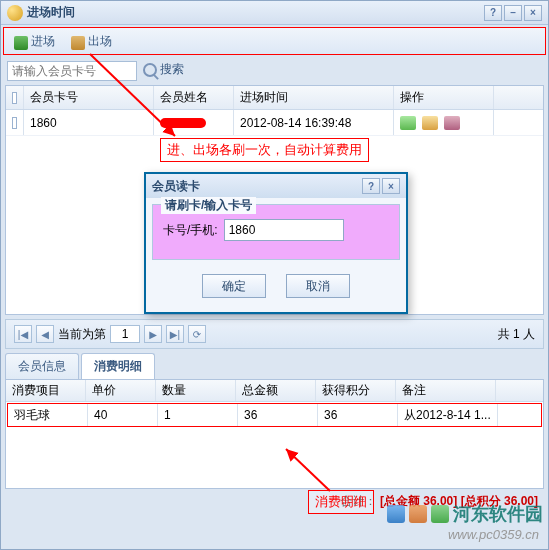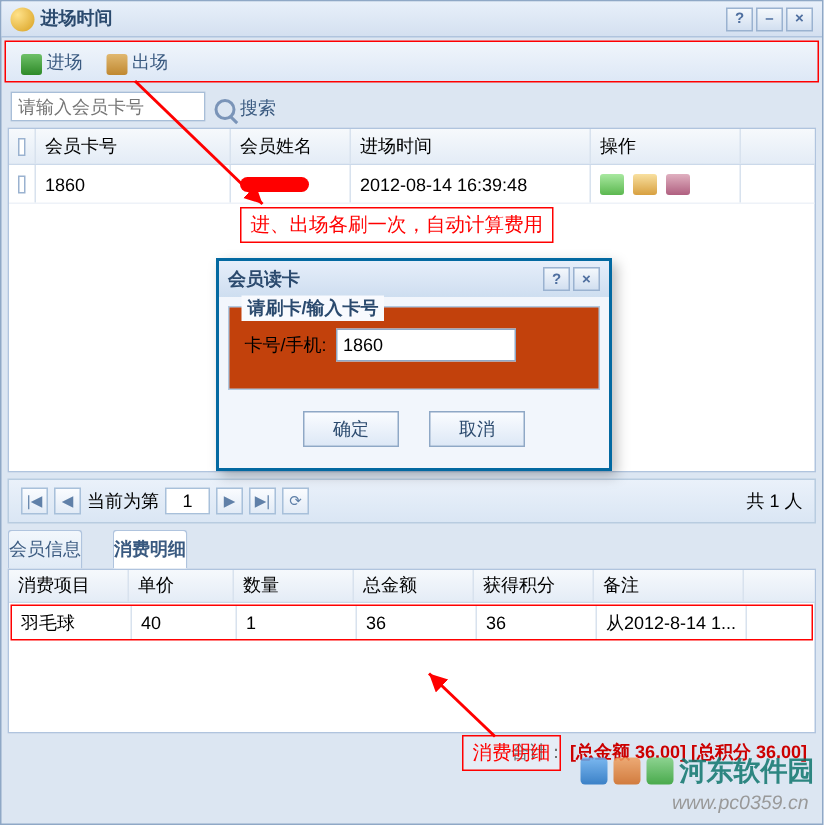--- a/index.html
+++ b/index.html
@@ -5,21 +5,21 @@
 *{box-sizing:border-box;margin:0;padding:0;font-family:"Microsoft YaHei",SimSun,Arial,sans-serif;font-size:12px}
 body{background:#c8d4e2;width:549px;height:550px;overflow:hidden;position:relative}
 .window{border:1px solid #8fa8c6;background:#dce6f2}
 .titlebar{height:24px;background:linear-gradient(#e8f0fa,#d4e0f0);display:flex;align-items:center;padding:0 6px;color:#2b4a6e;font-weight:bold;border-bottom:1px solid #b0c4de}
 .titlebar .icon{width:16px;height:16px;border-radius:50%;background:radial-gradient(circle at 30% 30%,#ffe28a,#d8a020);margin-right:4px}
 .winbtns{margin-left:auto;display:flex;gap:2px}
 .winbtn{width:18px;height:16px;background:linear-gradient(#f4f8fc,#d2dff0);border:1px solid #9ab2d0;display:flex;align-items:center;justify-content:center;color:#5070a0;font-size:10px;cursor:pointer}
 .toolbar{height:28px;background:linear-gradient(#f0f5fb,#dde8f6);border:1px solid red;display:flex;align-items:center;gap:8px;padding:0 6px;margin:2px}
 .tbtn{display:flex;align-items:flex-end;gap:3px;color:#3a5a80;cursor:pointer;padding:2px 4px}
 .tbtn .ticon{width:14px;height:14px;background:linear-gradient(#6ec068,#2e8a28);border-radius:2px}
-.searchrow{display:flex;align-items:flex-end;padding:4px 6px;gap:6px}
+.searchrow{display:flex;align-items:flex-start;padding:4px 6px;gap:6px}
 .searchrow input{width:130px;height:20px;border:1px solid #a8bed8;padding:0 4px;color:#999;background:#fff}
 .searchbtn{display:flex;align-items:center;gap:3px;color:#3a5a80;cursor:pointer}
 .magglass{width:14px;height:14px;border:2px solid #7a94b8;border-radius:50%;position:relative}
 .magglass:after{content:"";position:absolute;width:6px;height:2px;background:#7a94b8;bottom:-3px;right:-4px;transform:rotate(45deg)}
 .grid{background:#fff;border:1px solid #b0c4de;margin:0 4px}
 .ghead{display:flex;background:linear-gradient(#f6f9fc,#e4ecf6);border-bottom:1px solid #cbd9ea;height:24px;align-items:center}
 .gcell{padding:0 6px;border-right:1px solid #d8e2ee;height:100%;display:flex;align-items:center}
 .grow{display:flex;height:26px;align-items:center;border-bottom:1px solid #eef2f8}
 .chk{width:18px;text-align:center}
 .chk span{display:inline-block;width:12px;height:12px;border:1px solid #9ab2d0;background:#fff}
@@ -28,35 +28,35 @@
 .opicon{width:16px;height:14px;margin-right:6px;display:inline-block}
 .op1{background:linear-gradient(#a8e8a0,#5cb850);border-radius:2px}
 .op2{background:linear-gradient(#f8e0a0,#d8a040);border-radius:2px}
 .op3{background:linear-gradient(#e0b0c0,#b06080);border-radius:2px}
 .annot{position:absolute;color:red;font-weight:normal;font-size:13px;border:1px solid red;padding:2px 6px;background:rgba(255,255,255,0.3)}
 .arrow{position:absolute;pointer-events:none}
 .pager{height:30px;background:linear-gradient(#eaf1fa,#dae6f4);display:flex;align-items:center;padding:0 8px;margin:4px;border:1px solid #b8cce0;gap:4px}
 .pbtn{width:18px;height:18px;background:linear-gradient(#fafcff,#e2ebf6);border:1px solid #a8c0da;display:flex;align-items:center;justify-content:center;color:#6080a8;cursor:pointer;font-size:10px}
 .pgin{width:30px;height:18px;border:1px solid #a8c0da;text-align:center;background:#fff}
 .tabs{display:flex;margin:4px 4px 0 4px}
-.tab{padding:4px 0;background:linear-gradient(#f2f7fc,#e0eaf6);border:1px solid #b0c4de;border-bottom:none;color:#3a5a80;cursor:pointer;margin-right:20px;border-radius:3px 3px 0 0}
+.tab{padding:4px 12px;background:linear-gradient(#f2f7fc,#e0eaf6);border:1px solid #b0c4de;border-bottom:none;color:#3a5a80;cursor:pointer;margin-right:2px;border-radius:3px 3px 0 0}
 .tab.active{background:#fff;font-weight:bold}
 .detail{background:#fff;margin:0 4px;border:1px solid #b0c4de}
 .dhead{display:flex;background:linear-gradient(#f6f9fc,#e4ecf6);height:22px;align-items:center;border-bottom:1px solid #cbd9ea}
 .drow{display:flex;height:24px;align-items:center;border:1px solid red;margin:1px}
 .d1{width:80px}.d2{width:70px}.d3{width:80px}.d4{width:80px}.d5{width:80px}.d6{width:100px}
 .totals{text-align:right;padding:4px 10px;color:#333}
 .totals .ov{color:#c00;font-weight:bold}
 .dialog{position:absolute;left:144px;top:172px;width:264px;background:#dce6f2;border:2px solid #0369a1;box-shadow:3px 3px 8px rgba(0,0,0,0.25)}
 .dlgtitle{height:24px;background:linear-gradient(#e6eefa,#cedef0);display:flex;align-items:center;padding:0 6px;color:#2b4a6e;font-weight:bold}
 .dlgbody{padding:6px;background:#f2f6fc}
 .dlgtabs{display:flex;margin-bottom:6px}
 .dlgtab{padding:3px 10px;border:1px solid #a8c0da;background:linear-gradient(#fafcff,#e8f0fa);margin-right:2px;cursor:pointer;font-size:12px;color:#3a5a80;border-radius:2px 2px 0 0}
 .dlgtab.active{background:#fff;font-weight:bold;color:#000}
-.fieldset{border:1px solid #b0c8e0;padding:14px 10px 18px 10px;position:relative;background:#c2410c}
+.fieldset{border:1px solid #b0c8e0;padding:14px 10px 18px 10px;position:relative;background:#f0abfc}
 .legend{position:absolute;top:-8px;left:8px;background:#f8fafe;padding:0 4px;font-weight:bold;color:#2b4a6e}
 .frow{display:flex;align-items:center;gap:6px}
 .frow input{width:120px;height:22px;border:1px solid #8fa8c6;padding:0 4px;background:#fff}
 .dlgbtns{display:flex;justify-content:center;gap:20px;padding:14px 0 8px 0}
 .btn{width:64px;height:24px;background:linear-gradient(#fafcff,#dde8f6);border:1px solid #8fa8c6;cursor:pointer;color:#2b4a6e}
 .watermark{position:absolute;right:6px;bottom:24px;display:flex;align-items:center;gap:4px;opacity:0.85}
 .wmicon{width:18px;height:18px;border-radius:3px}
 .wi1{background:linear-gradient(#6ab0f0,#2070c0)}
 .wi2{background:linear-gradient(#f0a060,#d06a20)}
 .wi3{background:linear-gradient(#80d080,#30a030)}

